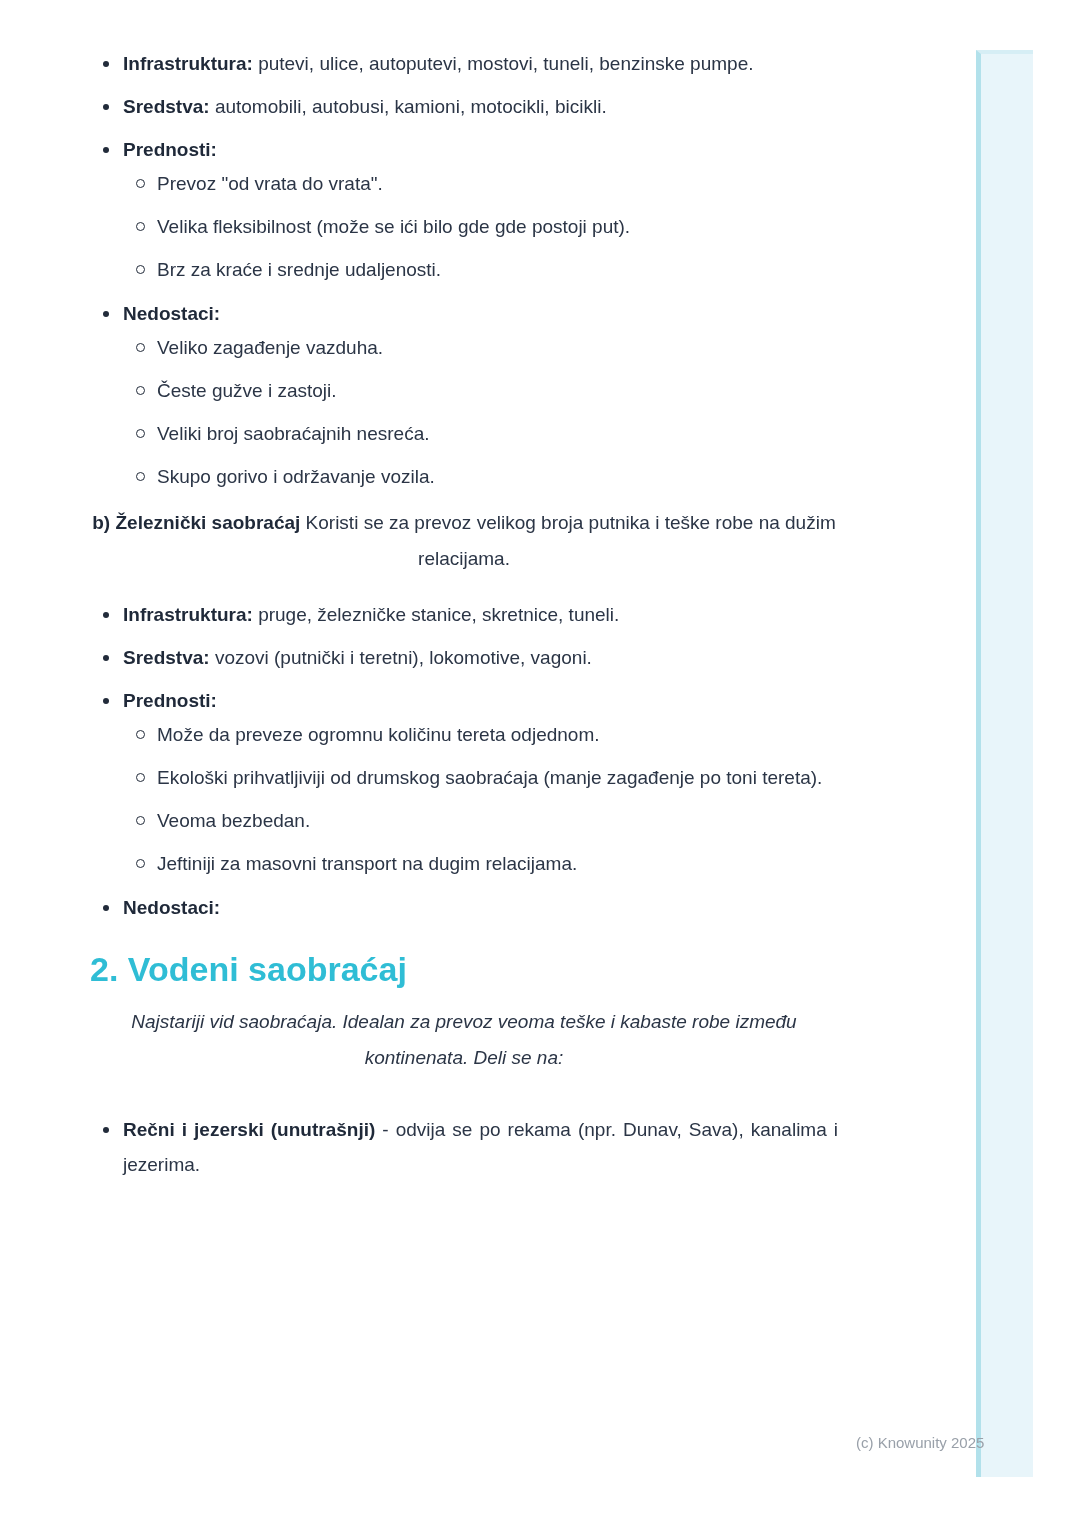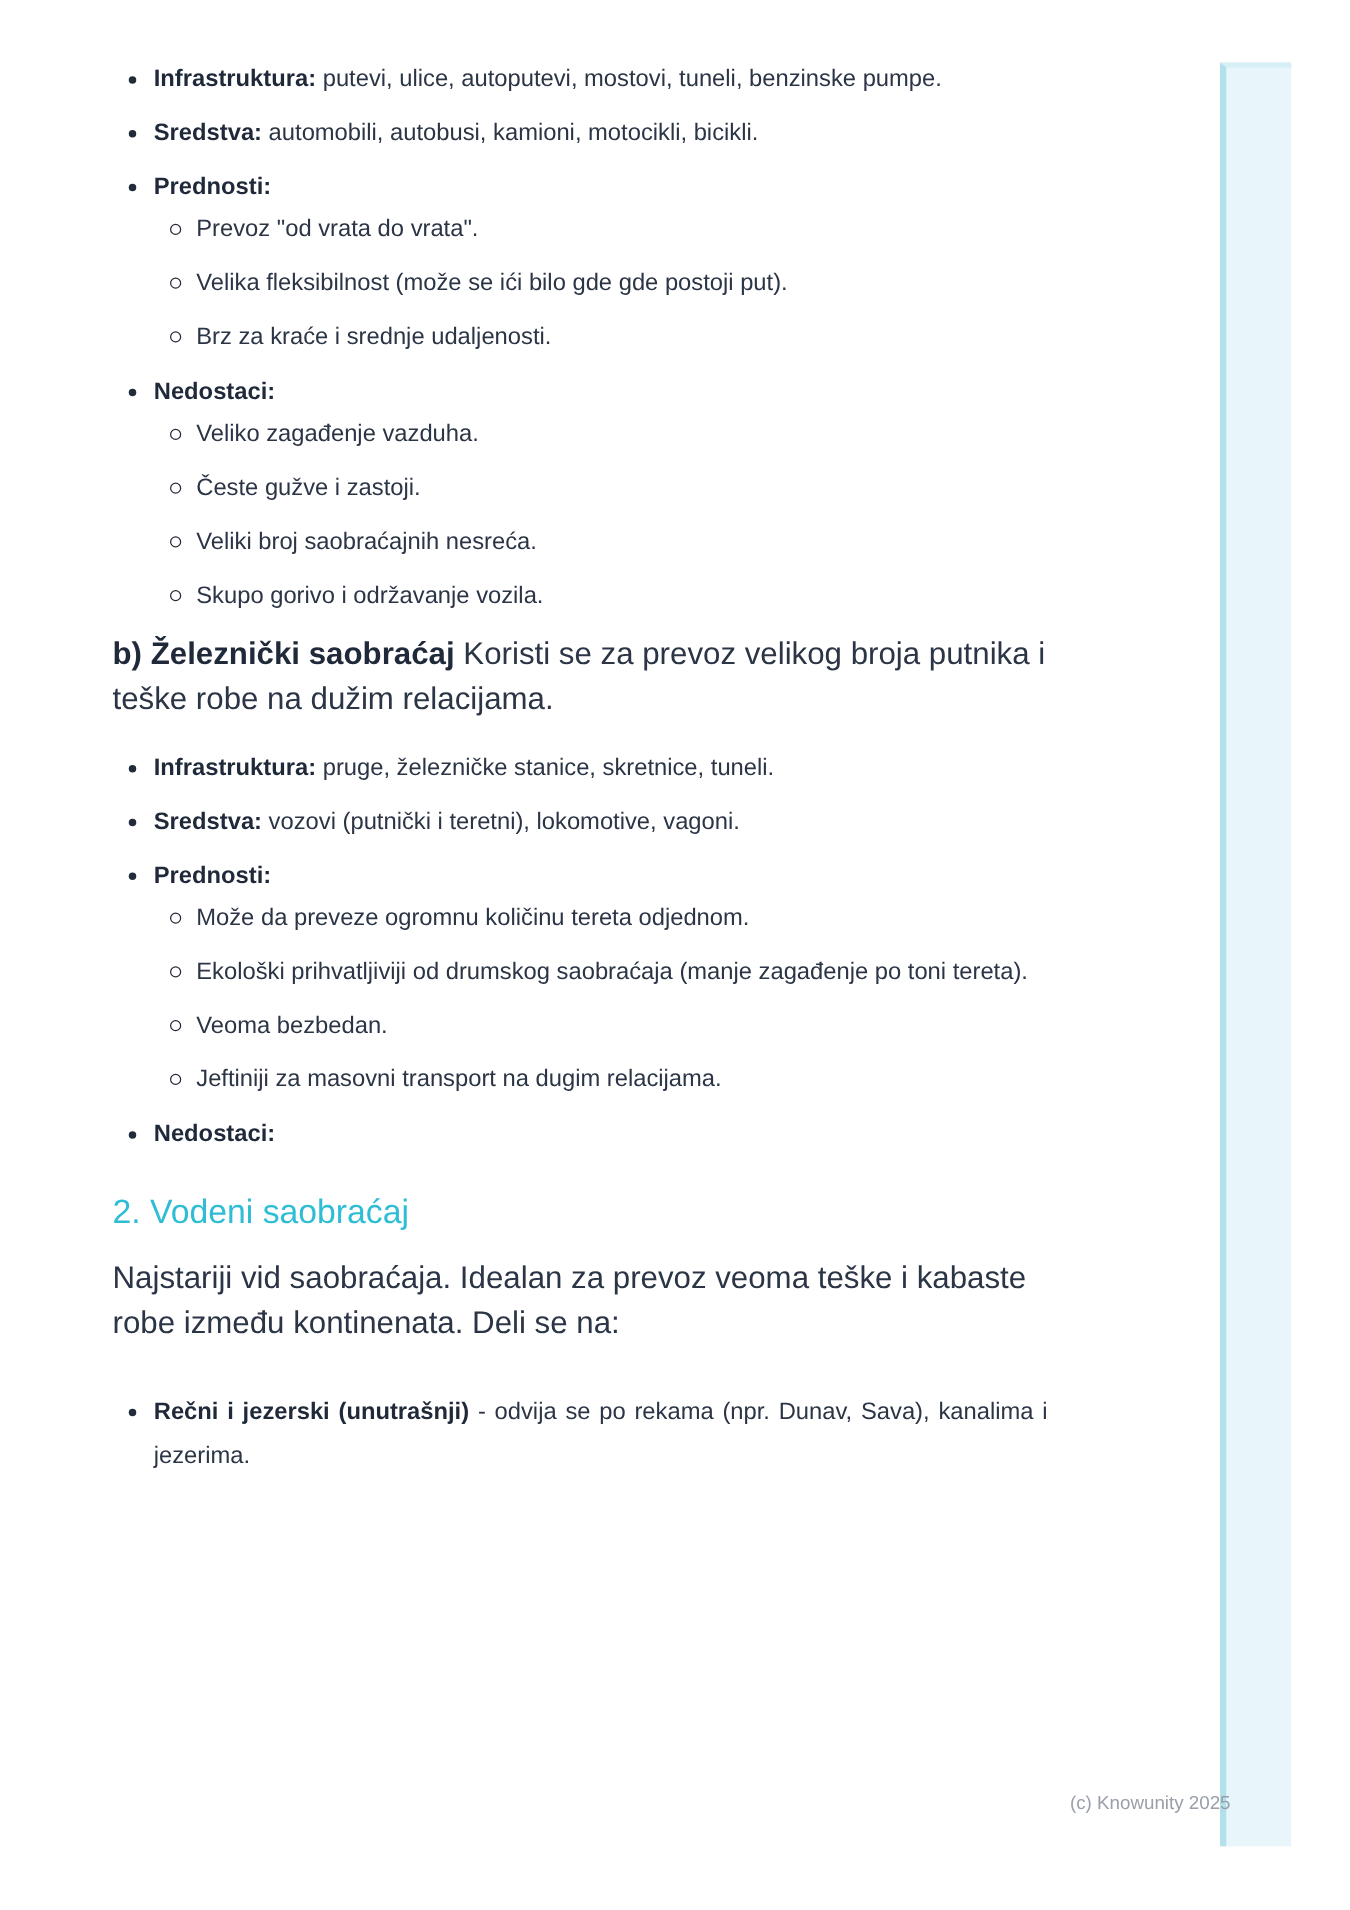--- a/index.html
+++ b/index.html
@@ -25,27 +25,27 @@
     background: #222b3a;
   }
   .l2 { font-size: 19px; line-height: 33px; }
   .l2 > li { position: relative; padding-left: 34px; margin-bottom: 10px; }
   .circle {
     position: absolute; left: 13px; top: 12px;
     width: 7px; height: 7px; border-radius: 50%;
     border: 1.6px solid #222b3a; background: transparent;
   }
   b.lbl { color: #1f2939; font-weight: bold; }
-  .para { font-size: 25px; line-height: 36px; margin: 0; }
+  .para { font-size: 19px; line-height: 36px; margin: 0; text-align: center; }
   .rail-intro { margin: 12px 0 20px 0; }
   .heading {
-    font-size: 27px; line-height: 32px; font-weight: normal;
+    font-size: 34px; line-height: 32px; font-weight: bold;
     color: #2fbdd5; margin: 28px 0 0 0;
   }
-  .water-intro { margin: 19px 0 0 0; }
+  .water-intro { margin: 19px 0 0 0; font-style: italic; }
   .water-list { margin-top: 36px; }
   .justified { text-align: justify; }
   .side-bar {
     position: absolute;
     left: 976px; top: 50px;
     width: 57px; height: 1427px;
     box-sizing: border-box;
     background: #e8f5fa;
     border-left: 5px solid #b2e1eb;
     border-top: 4px solid #d6eef5;

